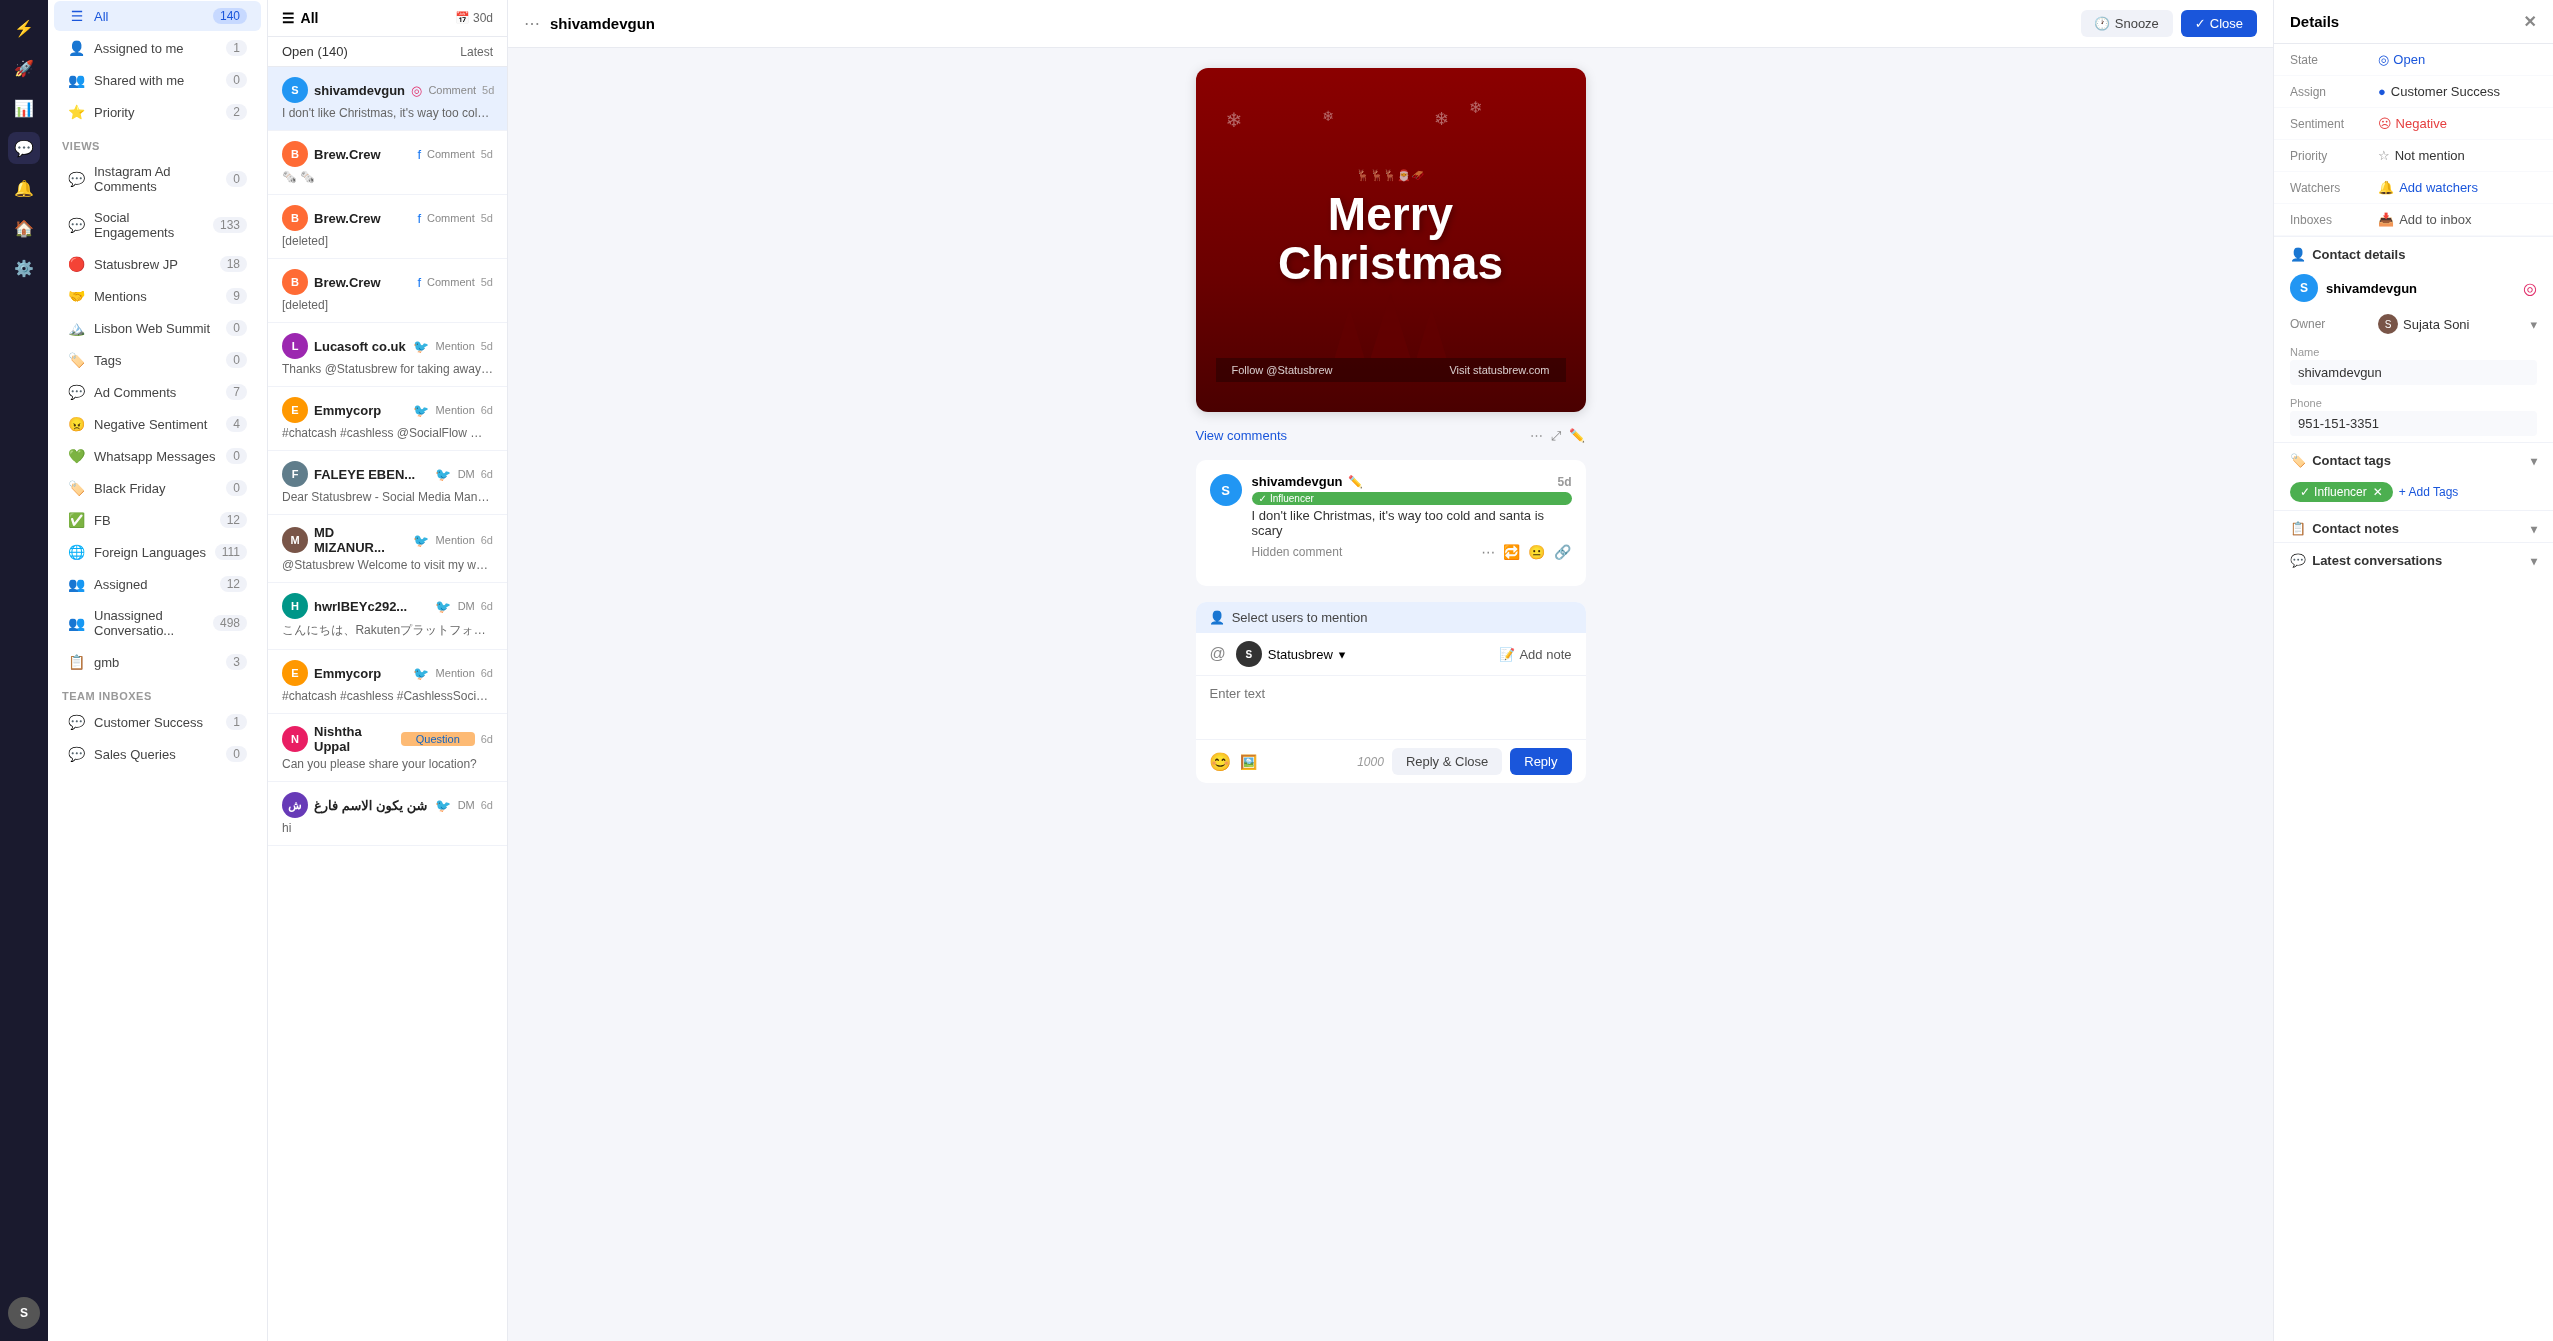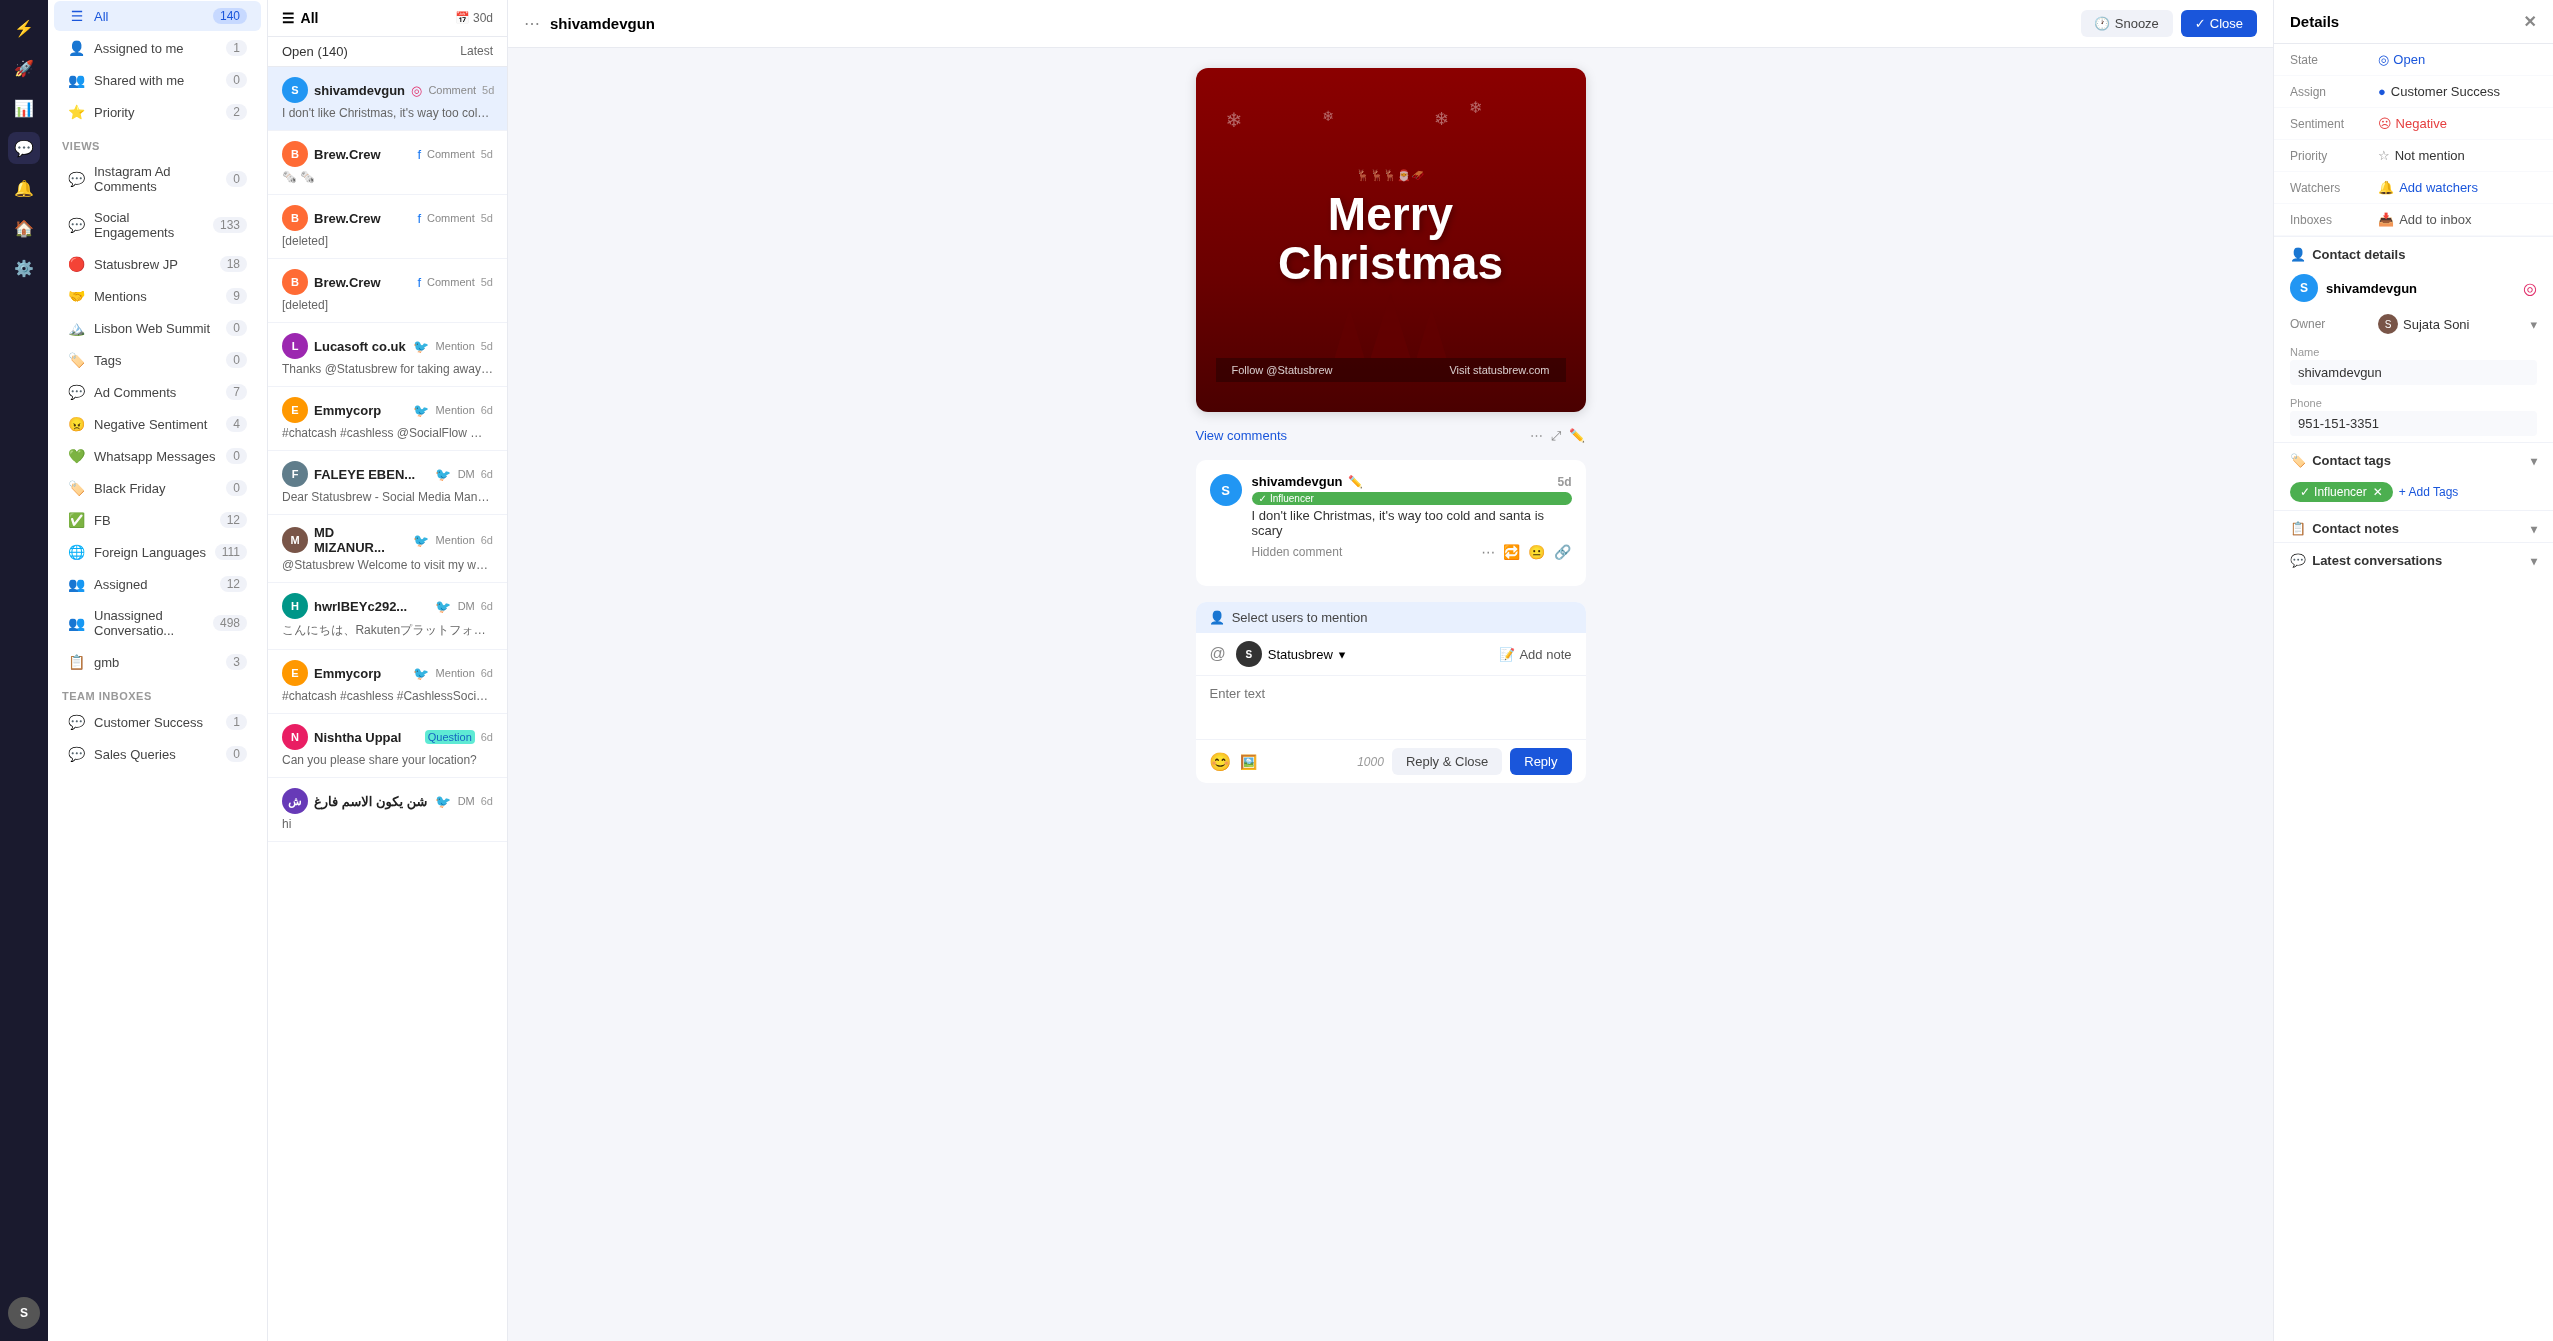--- a/index.html
+++ b/index.html
@@ -18,21 +18,21 @@
     .sidebar-item .label { flex: 1; font-size: 13px; }
     .sidebar-item .count { font-size: 12px; color: #888; background: #f0f2f8; border-radius: 10px; padding: 1px 7px; }
     .sidebar-item.active .count { background: #c7d9ff; color: #1a56db; }
     .sidebar-section { font-size: 11px; color: #999; padding: 12px 14px 4px; font-weight: 600; text-transform: uppercase; letter-spacing: 0.5px; }
     .sidebar-icon { font-size: 14px; width: 18px; text-align: center; }
 
     
     .conv-list { width: 240px; background: #fff; border-right: 1px solid #e8eaf0; display: flex; flex-direction: column; flex-shrink: 0; }
     .conv-list-header { padding: 10px 14px; border-bottom: 1px solid #e8eaf0; display: flex; align-items: center; justify-content: space-between; }
     .conv-list-title { display: flex; align-items: center; gap: 6px; font-size: 14px; font-weight: 600; }
-    .conv-list-sub { display: flex; align-items: flex-start; gap: 8px; font-size: 12px; color: #666; }
+    .conv-list-sub { display: flex; align-items: flex-end; gap: 8px; font-size: 12px; color: #666; }
     .conv-item { padding: 10px 14px; border-bottom: 1px solid #f0f2f8; cursor: pointer; }
     .conv-item.active { background: #e8f0fe; }
     .conv-item-header { display: flex; align-items: center; gap: 6px; margin-bottom: 3px; }
     .conv-avatar { width: 26px; height: 26px; border-radius: 50%; display: flex; align-items: center; justify-content: center; font-size: 11px; font-weight: bold; color: white; flex-shrink: 0; }
     .conv-name { font-size: 13px; font-weight: 600; color: #222; flex: 1; }
     .conv-preview { font-size: 12px; color: #666; white-space: nowrap; overflow: hidden; text-overflow: ellipsis; }
     .conv-time { font-size: 11px; color: #999; margin-left: auto; }
 
     
     .main { flex: 1; display: flex; flex-direction: column; overflow: hidden; }
@@ -342,21 +342,21 @@
       <span style="font-size:11px;color:#888;">Mention</span>
       <span class="conv-time">6d</span>
     </div>
     <div class="conv-preview">#chatcash #cashless #CashlessSociety...</div>
   </div>
 
   <div class="conv-item">
     <div class="conv-item-header">
       <div class="conv-avatar" style="background:#E91E63;">N</div>
       <span class="conv-name">Nishtha Uppal</span>
-      <span style="font-size:11px;background:#5eead4;color:#1565c0;padding:1px 3px;border-radius:4px;">Question</span>
+      <span style="font-size:11px;background:#fdba74;color:#1565c0;padding:1px 15px;border-radius:4px;">Question</span>
       <span class="conv-time">6d</span>
     </div>
     <div class="conv-preview">Can you please share your location?</div>
   </div>
 
   <div class="conv-item">
     <div class="conv-item-header">
       <div class="conv-avatar" style="background:#673AB7;">ش</div>
       <span class="conv-name">شن يكون الاسم فارغ</span>
       <span class="platform-icon-tw">🐦</span>

